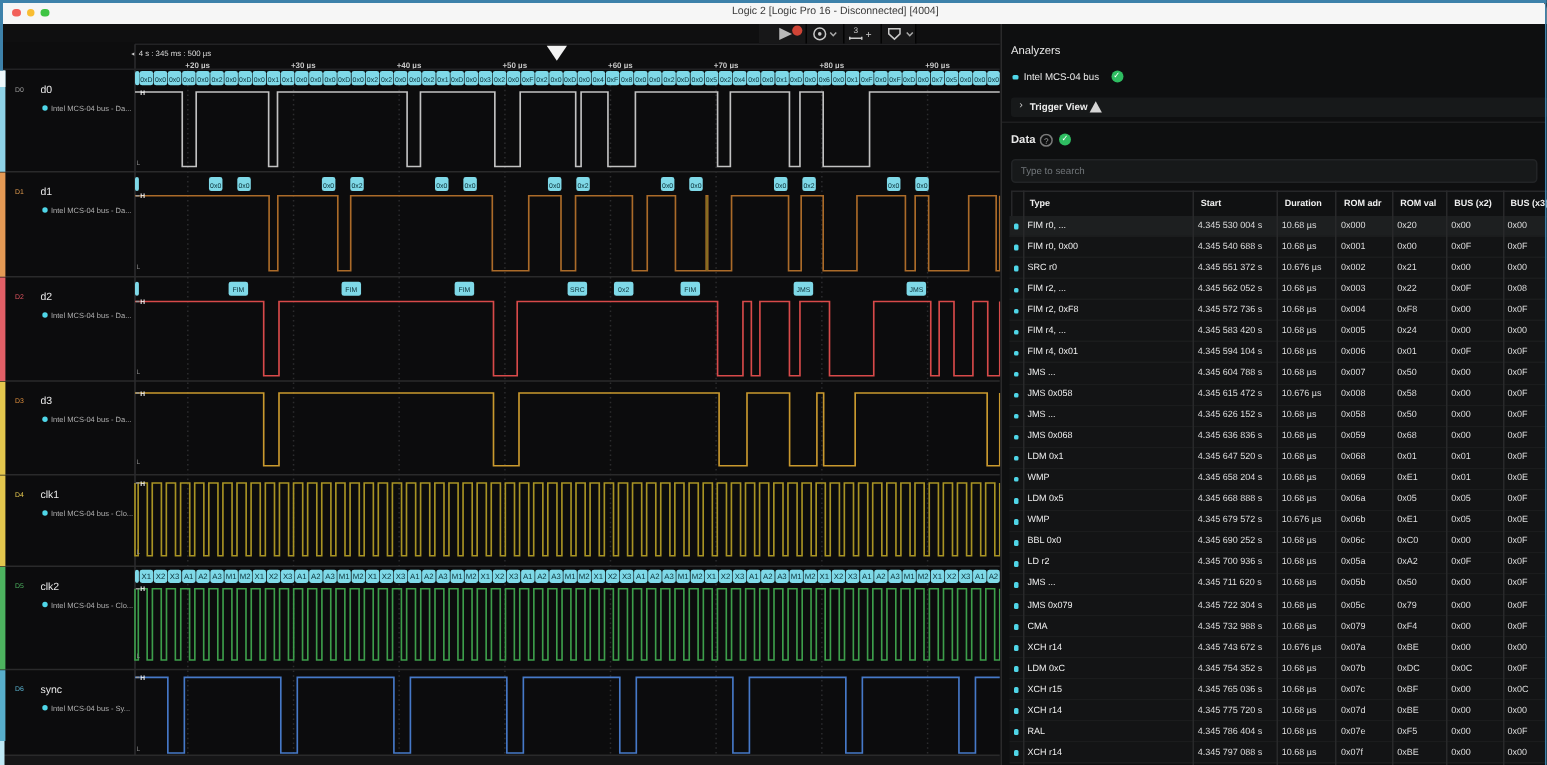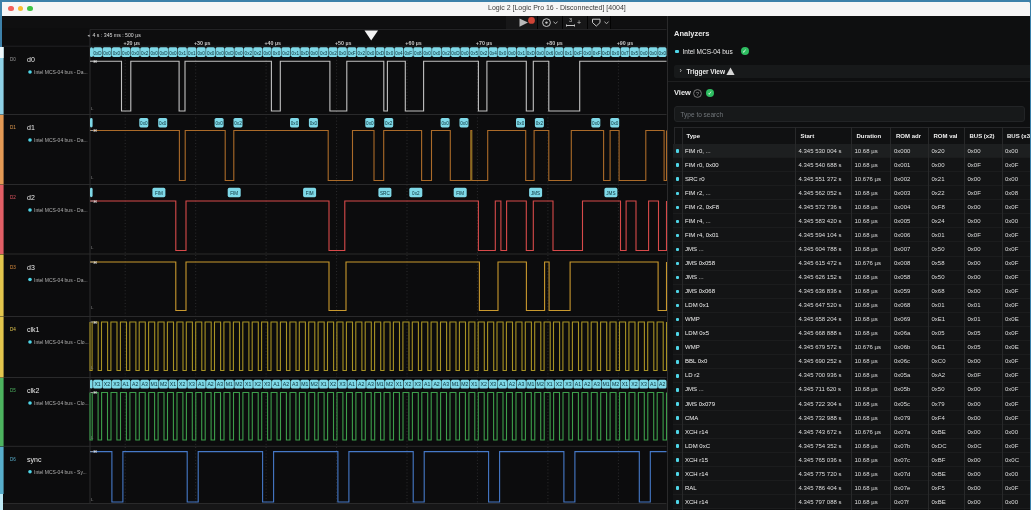--- a/index.html
+++ b/index.html
@@ -442,33 +442,33 @@
   <text x="72" y="10.4" font-size="7" fill="#c9c9c9">+</text>
   <path d="M87.5,4.2 h7.5 v3.4 l-3.7,3.5 l-3.8,-3.5 Z" fill="none" stroke="#c9c9c9" stroke-width="1"></path>
   <path d="M99.5,6.6 l2,2.2 l2,-2.2" fill="none" stroke="#aaa" stroke-width="1"></path>
 </svg>
 <div class="sep" style="left:536.5px"></div>
 <div class="sep" style="left:561.5px"></div>
 <div class="sep" style="left:586.5px"></div>
 <div class="sep" style="left:610px"></div>
 
 <div id="rpanel">
-  <div class="rp" style="left:6.5px;top:15px;font-size:7.5px;font-weight:bold;">Analyzers</div>
+  <div class="rp" style="left:6.5px;top:15px;font-size:7.5px;font-weight:normal;">Analyzers</div>
   <div style="position:absolute;left:0;top:66.5px;width:100%;height:1px;background:#1e1f20"></div>
   <div class="rp" style="left:15px;top:33.5px;font-size:6.5px;">Intel MCS-04 bus</div>
   <span style="position:absolute;left:7.5px;top:35.5px;width:3.6px;height:3.6px;border-radius:1px;background:#4fd6e8"></span>
   <span class="badge" style="position:absolute;left:73px;top:33px;">✓</span>
   <div id="trigrow">
     <span style="position:absolute;left:6px;top:2.5px;font-size:7px;color:#cccccc;">›</span>
     <span style="position:absolute;left:13px;top:3px;font-size:6.5px;font-weight:bold;color:#ececec;">Trigger View</span>
     <svg style="position:absolute;left:52px;top:2.5px" width="9" height="9" viewBox="0 0 9 9">
       <path d="M4.5,0.5 L8.6,8 L0.4,8 Z" fill="#d6d6d6"></path>
     </svg>
   </div>
-  <div class="rp" style="left:6.5px;top:74px;font-size:7.5px;font-weight:bold;">View</div>
+  <div class="rp" style="left:6.5px;top:74px;font-size:7.5px;font-weight:bold;">Data</div>
   <svg style="position:absolute;left:25px;top:74.5px" width="9" height="9" viewBox="0 0 9 9">
     <circle cx="4.5" cy="4.5" r="3.9" fill="none" stroke="#7a7a7a" stroke-width="1"></circle>
     <text x="4.5" y="6.8" font-size="5.5" fill="#9a9a9a" text-anchor="middle">?</text>
   </svg>
   <span class="badge" style="position:absolute;left:38.5px;top:74.5px;">✓</span>
   <div id="searchbox">Type to search</div>
   <div id="thead">
     <span class="hc" style="left:12px">Type</span>
     <span class="hc" style="left:126px">Start</span>
     <span class="hc" style="left:182px">Duration</span>

